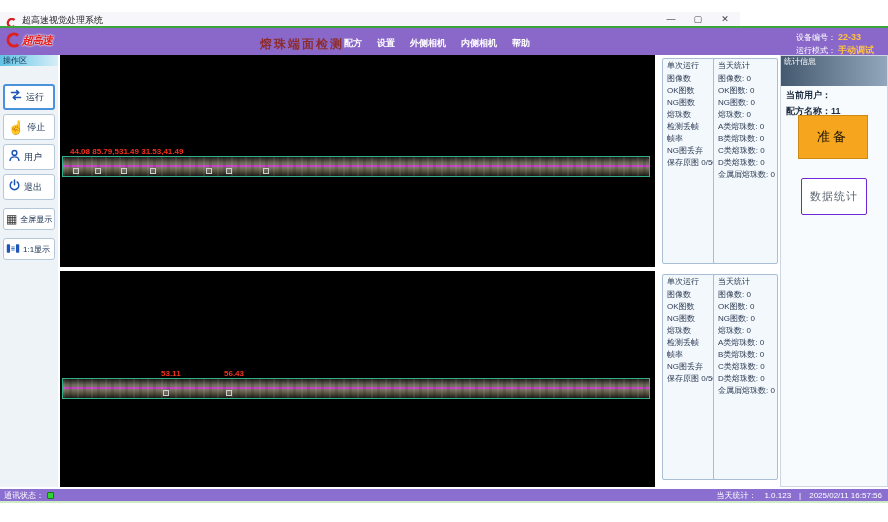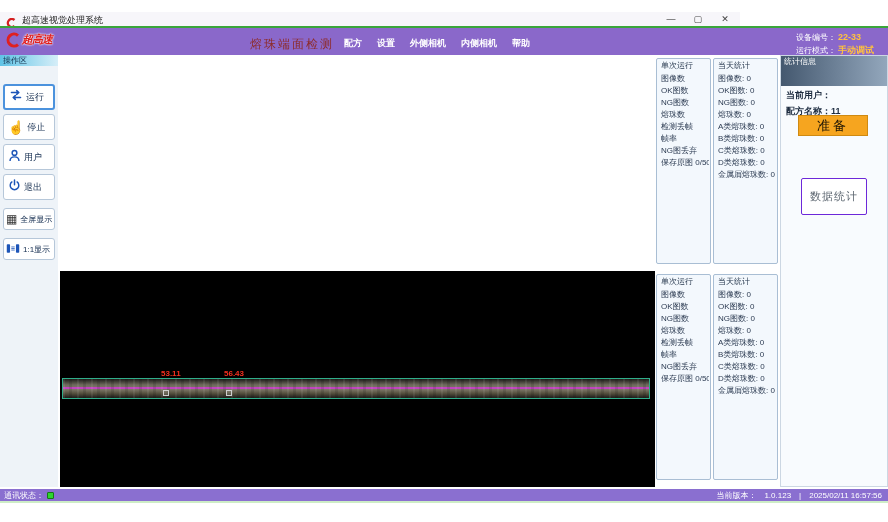--- a/index.html
+++ b/index.html
@@ -9,26 +9,26 @@
   
   .titlebar { position:absolute; left:0; top:12px; width:740px; height:14px; background:#f7f6fa; }
   .titlebar .wicon { position:absolute; left:6px; top:2px; }
   .titlebar .wtitle { position:absolute; left:22px; top:2px; font-size:9px; color:#222; }
   .wctrls { position:absolute; right:8px; top:0; height:14px; display:flex; gap:13px; align-items:center; }
   .wctrl { font-size:9px; color:#444; width:14px; text-align:center; cursor:default; }
 
   
   .header { position:absolute; left:0; top:26px; width:888px; height:29px;
             background:#8a68ca; border-top:2px solid #3aa53a; }
-  .logo { position:absolute; left:5px; top:4px; display:flex; align-items:flex-start; }
+  .logo { position:absolute; left:5px; top:4px; display:flex; align-items:center; }
   .logo-text { font-size:11px; font-weight:bold; font-style:italic; color:#e02020;
                text-shadow:0 0 2px #fff, 0 0 2px #fff; margin-left:1px; letter-spacing:-1px; }
   .app-title { position:absolute; left:60px; top:4px; font-size:16px; font-weight:normal;
                color:#ffffff; letter-spacing:1.5px;margin-top:29px; }
-  .subtitle { position:absolute; left:250px; top:8px; font-size:12px; font-weight:normal;
+  .subtitle { position:absolute; left:260px; top:8px; font-size:12px; font-weight:bold;
               color:#8d2c2c; letter-spacing:2px; }
   .menu { position:absolute; left:344px; top:9px; display:flex; gap:15px; }
   .menu-item { font-size:9px; font-weight:bold; color:#fff; cursor:pointer; white-space:nowrap; }
   .hdr-right { position:absolute; right:14px; top:3px; text-align:left; }
   .hdr-row { font-size:8px; color:#fff; line-height:12px; white-space:nowrap; }
   .hdr-row b { color:#ffc23e; font-size:9px; font-weight:bold; margin-left:2px; }
 
   
   .sidebar { position:absolute; left:0; top:55px; width:58px; height:432px; background:#eef3f8; }
   .sb-header { height:11px; background:linear-gradient(90deg,#5fc3e6,#d6eef8);
@@ -56,33 +56,33 @@
           background:repeating-linear-gradient(90deg, rgba(255,255,255,.07) 0 2px, transparent 2px 6px, rgba(0,0,0,.12) 6px 9px, transparent 9px 14px); }
   .seam-line { position:absolute; left:0; right:0; top:8px; height:2px; background:#c840c8; opacity:.9; }
   .ann { position:absolute; color:#f5301e; font-size:8px; font-weight:bold; white-space:nowrap; z-index:3; }
   .detbox { position:absolute; width:6px; height:6px; border:1px solid #cfcfcf; background:rgba(255,255,255,.12); top:11px; z-index:2; }
 
   
   .stats-col { position:absolute; left:655px; width:125px; background:#fff; }
   .stats-top { top:55px; height:213px; }
   .stats-bottom { top:271px; height:216px; }
   .gb { position:absolute; top:3px; height:206px; border:1px solid #a9bed4; background:#f3f8fd; border-radius:2px; }
-  .gb-left { left:1px; width:55px;padding-left:48px; }
+  .gb-left { left:7px; width:55px;padding-left:48px; }
   .gb-right { left:58px; width:65px; }
   .gb-title { position:absolute; top:1px; left:3px; font-size:8px; color:#26374d; background:#f3f8fd; padding:0 1px; }
   .gb-rows { position:absolute; top:14px; left:4px; right:1px; }
   .gb-row { font-size:8px; color:#2c3b52; line-height:12px; white-space:nowrap; overflow:hidden; }
 
   
   .info { position:absolute; left:780px; top:55px; width:108px; height:432px;
           background:#f8fbfe; border:1px solid #ccd7e3; }
   .info-header { height:30px; background:linear-gradient(90deg,#44586f,#93a7bc);
                  color:#fff; font-size:8px; line-height:12px; padding-left:3px; }
   .info-row { font-size:9px; font-weight:bold; color:#1d2c40; padding:3px 0 0 5px; white-space:nowrap; }
-  .btn-prepare { position:absolute; left:17px; top:59px; width:70px; height:21px;
+  .btn-prepare { position:absolute; left:17px; top:59px; width:70px; height:44px;
                  background:#f6a51f; border:1px solid #cf8a12; color:#1c1405; font-size:13px;
                  letter-spacing:3px; cursor:pointer; font-family:"Liberation Sans",sans-serif; }
   .btn-datastats { position:absolute; left:20px; top:122px; width:66px; height:37px;
                  background:#fff; border:1px solid #6d28d9; border-radius:2px; color:#5c6670;
                  font-size:11px; letter-spacing:1px; cursor:pointer; font-family:"Liberation Sans",sans-serif; }
 
   
   .statusbar { position:absolute; left:0; top:489px; width:888px; height:12px; background:#8a6fd0; }
   .sb-left { position:absolute; left:4px; top:0; height:12px; display:flex; align-items:center; gap:3px; }
   .sb-left .t { font-size:8px; color:#fff; }
@@ -177,20 +177,33 @@
             <rect x="1" y="0.5" width="4.2" height="11" rx="1" fill="#1d55b8"></rect>
             <rect x="12.8" y="0.5" width="4.2" height="11" rx="1" fill="#1d55b8"></rect>
             <path d="M6.8 4 h4.4 M6.8 6 h4.4 M6.8 8 h4.4" stroke="#1d55b8" stroke-width="1"></path>
           </svg>
       </span>
       <span class="lbl">1:1显示</span>
     </div>
   </div>
 
   <div class="cam-area">
+    <div class="cam cam1">
+      <span class="ann" style="left:10px; top:92px;">44.08 85.79,531.49  31.53,41.49</span>
+      <div class="seam" style="top:101px;">
+        <div class="seam-line"></div>
+        <span class="detbox" style="left:10px;"></span>
+        <span class="detbox" style="left:32px;"></span>
+        <span class="detbox" style="left:58px;"></span>
+        <span class="detbox" style="left:87px;"></span>
+        <span class="detbox" style="left:143px;"></span>
+        <span class="detbox" style="left:163px;"></span>
+        <span class="detbox" style="left:200px;"></span>
+      </div>
+    </div>
     <div class="cam cam2">
       <div class="seam" style="top:107px;">
         <span class="ann" style="left:98px; top:-10px;">53.11</span>
         <span class="ann" style="left:161px; top:-10px;">56.43</span>
         <div class="seam-line"></div>
         <span class="detbox" style="left:100px;"></span>
         <span class="detbox" style="left:163px;"></span>
       </div>
     </div>
   </div>
@@ -262,21 +275,21 @@
     <button class="btn-prepare">准备</button>
     <button class="btn-datastats">数据统计</button>
   </div>
 
   <div class="statusbar">
     <div class="sb-left">
       <span class="t">通讯状态：</span>
       <span class="comm-dot"></span>
     </div>
     <div class="sb-right">
-      <span class="t">当前版本：</span>
+      <span class="t">当天统计：</span>
       <span class="t">1.0.123</span>
       <span class="t">|</span>
       <span class="t">2025/02/11  16:57:56</span>
     </div>
   </div>
   <div class="status-underline"></div>
 
 </div>
 
 </body></html>

